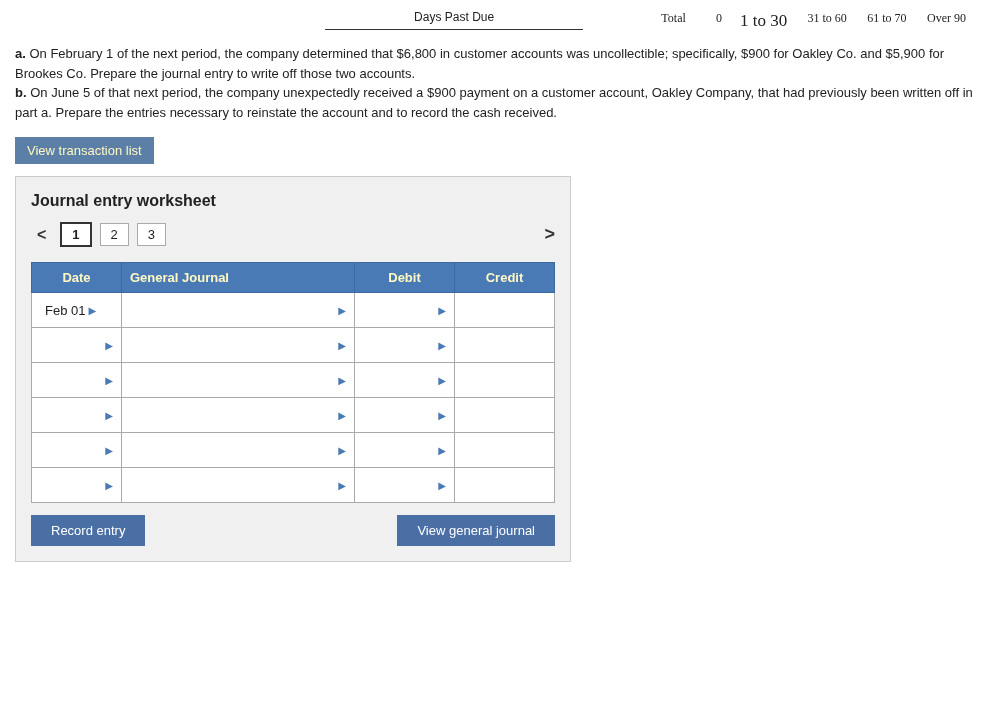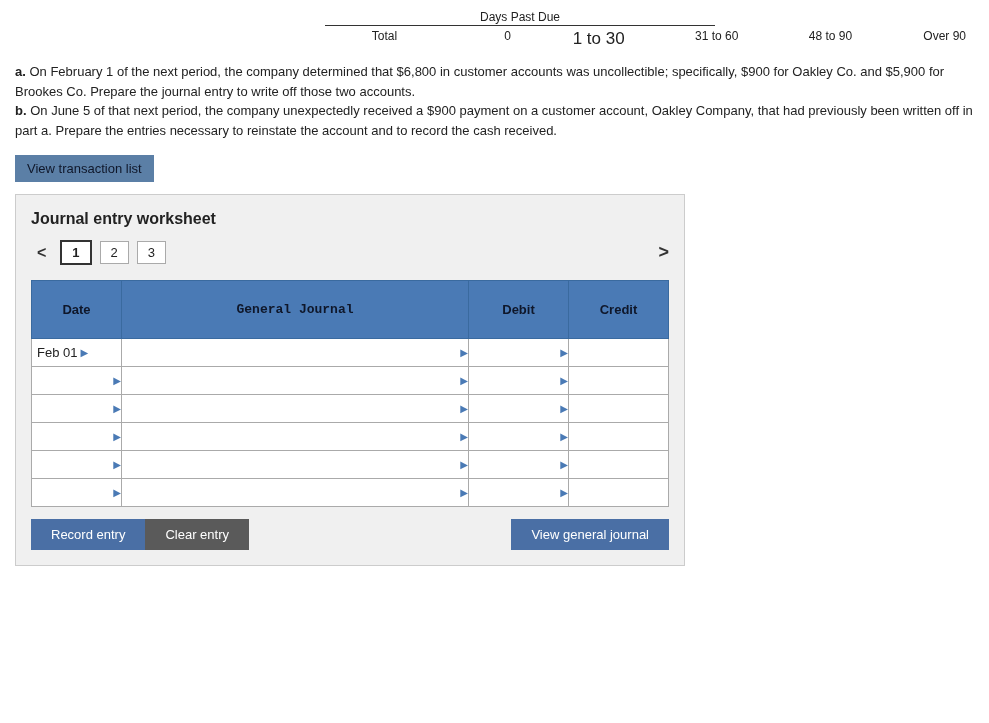--- a/index.html
+++ b/index.html
@@ -11,21 +11,21 @@
       width: 989px;
       min-height: 723px;
       padding: 10px 15px;
     }
 
     
     .days-past-due-section {
       margin-bottom: 12px;
     }
     .data-table {
-      font-family: Liberation Sans, sans-serif;
+      font-family: Liberation Serif, serif;
       font-size: 12px;
       border-collapse: collapse;
     }
     .data-table td {
       padding: 1px 8px;
       white-space: nowrap;
       vertical-align: top;
     }
     .col-label { width: 160px; }
     .col-total { width: 80px; text-align: right; }
@@ -36,35 +36,35 @@
       font-size: 13px;
       line-height: 1.5;
       margin-bottom: 15px;
       max-width: 960px;
     }
     .problem-text .bold { font-weight: bold; }
 
     
     .view-transaction-btn {
       background-color: #5b7fa6;
-      color: #0f172a;
+      color: #fef9c3;
       border: none;
       padding: 6px 12px;
       font-size: 13px;
       cursor: pointer;
       margin-bottom: 12px;
       display: inline-block;
     }
 
     
     .worksheet-container {
       border: 1px solid #ccc;
       background: #f0f0f0;
       padding: 15px;
-      width: 670px;
+      width: 556px;
     }
     .worksheet-title {
       font-size: 16px;
       font-weight: bold;
       margin-bottom: 12px;
       color: #222;
     }
 
     
     .nav-row {
@@ -123,41 +123,40 @@
     }
 
     
     .journal-table {
       width: 100%;
       border-collapse: collapse;
       margin-bottom: 12px;
     }
     .journal-table thead tr th {
       background: #4a7ab5;
-      color: #0f172a;
-      padding: 21px 8px;
+      color: #fef9c3;
+      padding: 7px 8px;
       text-align: center;
       font-size: 13px;
       border: 1px solid #3a6a9f;
     }
     .journal-table thead tr th:first-child {
       text-align: center;
       width: 90px;
     }
     .journal-table thead tr th:nth-child(2) {
-      text-align: center;
-      font-family: Liberation Mono, monospace;
+      text-align: left;
     }
     .journal-table thead tr th:nth-child(3),
     .journal-table thead tr th:nth-child(4) {
       width: 100px;
     }
     .journal-table tbody tr td {
       border: 1px solid #aaa;
-      padding: 0;
+      padding: 8px;
       height: 28px;
       background: #fff;
       vertical-align: middle;
     }
     .journal-table tbody tr td input {
       width: 100%;
       height: 100%;
       border: none;
       outline: none;
       padding: 2px 5px;
@@ -171,21 +170,21 @@
     .cell-arrow {
       color: #4a7ab5;
       font-size: 10px;
       margin-left: 3px;
       flex-shrink: 0;
     }
 
     
     .bottom-buttons {
       display: flex;
-      gap: 0;
+      gap: 12px;
       align-items: center;
     }
     .btn-record {
       background: #4a6fa5;
       color: white;
       border: none;
       padding: 8px 20px;
       font-size: 13px;
       cursor: pointer;
       font-weight: normal;
@@ -210,34 +209,34 @@
 
     .spacer { flex: 1; }
   </style>
 </head>
 <body>
 
 
 
 
 <div class="days-past-due-section">
-  <div style="display:flex; flex-direction:column; margin-left: 0;">
+  <div style="display:flex; flex-direction:row; margin-left: 0;">
 
     <div style="margin-left: 310px; border-bottom: 1px solid #333; width: 390px; text-align:center; font-size:12px; margin-bottom:2px; padding-bottom:1px;">
       <span>Days Past Due</span>
     </div>
     <table class="data-table">
       <thead>
         <tr>
           <td class="col-label"></td>
           <td class="col-total" style="text-align:right; font-size:12px;">Total</td>
           <td class="col-data" style="text-align:right; font-size:12px;">0</td>
           <td class="col-data" style="text-align:right; font-size:17px;">1 to 30</td>
           <td class="col-data" style="text-align:right; font-size:12px;margin-top:42px;">31 to 60</td>
-          <td class="col-data" style="text-align:right; font-size:12px;">48 to 90</td>
+          <td class="col-data" style="text-align:right; font-size:12px;">61 to 70</td>
           <td class="col-data" style="text-align:right; font-size:12px;">Over 90</td>
         </tr>
       </thead>
       <tbody>
       </tbody>
     </table>
   </div>
 </div>
 
 
@@ -415,20 +414,19 @@
         </td>
         <td>
           <input type="text" style="">
         </td>
       </tr>
     </tbody>
   </table>
 
   <div class="bottom-buttons">
     <button class="btn-record">Record entry</button>
-    <button class="btn-clear">Clear entry</button>
     <div class="spacer"></div>
     <button class="btn-view-journal">View general journal</button>
   </div>
 </div>
 
 
 
 
 </body></html>

